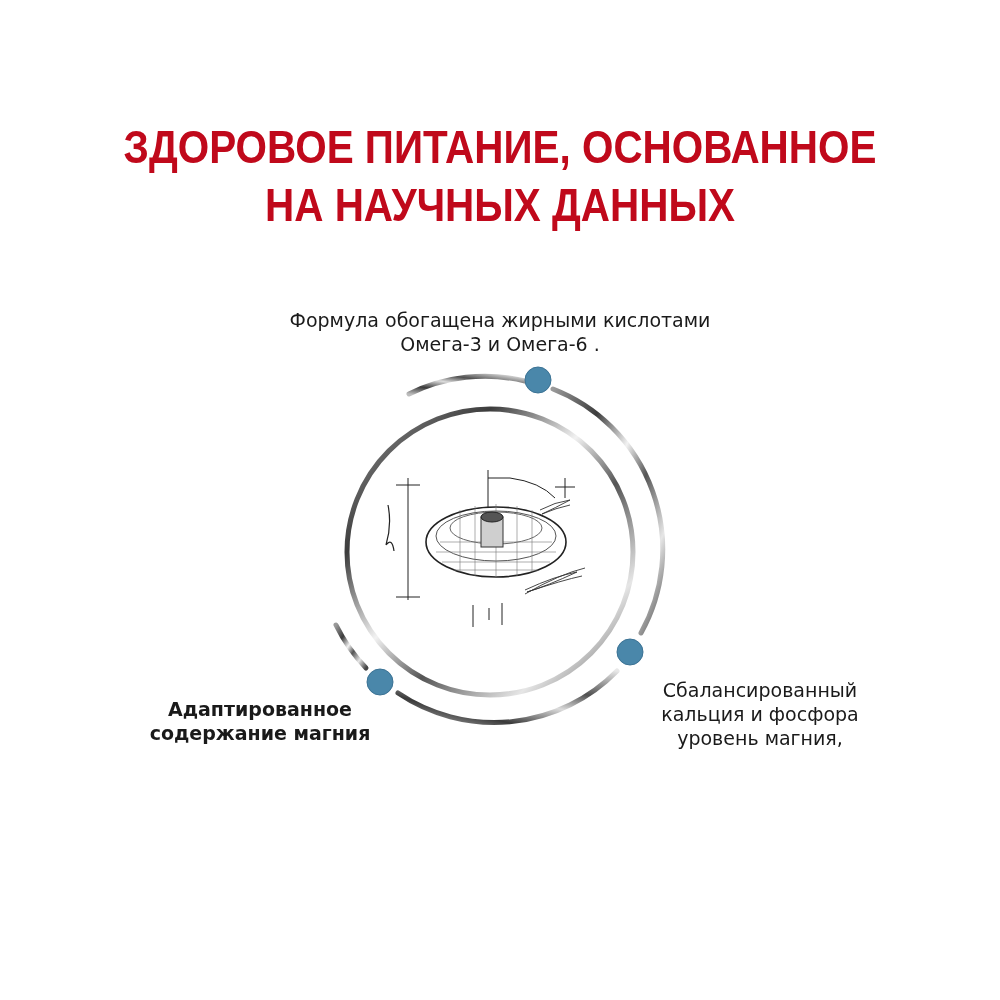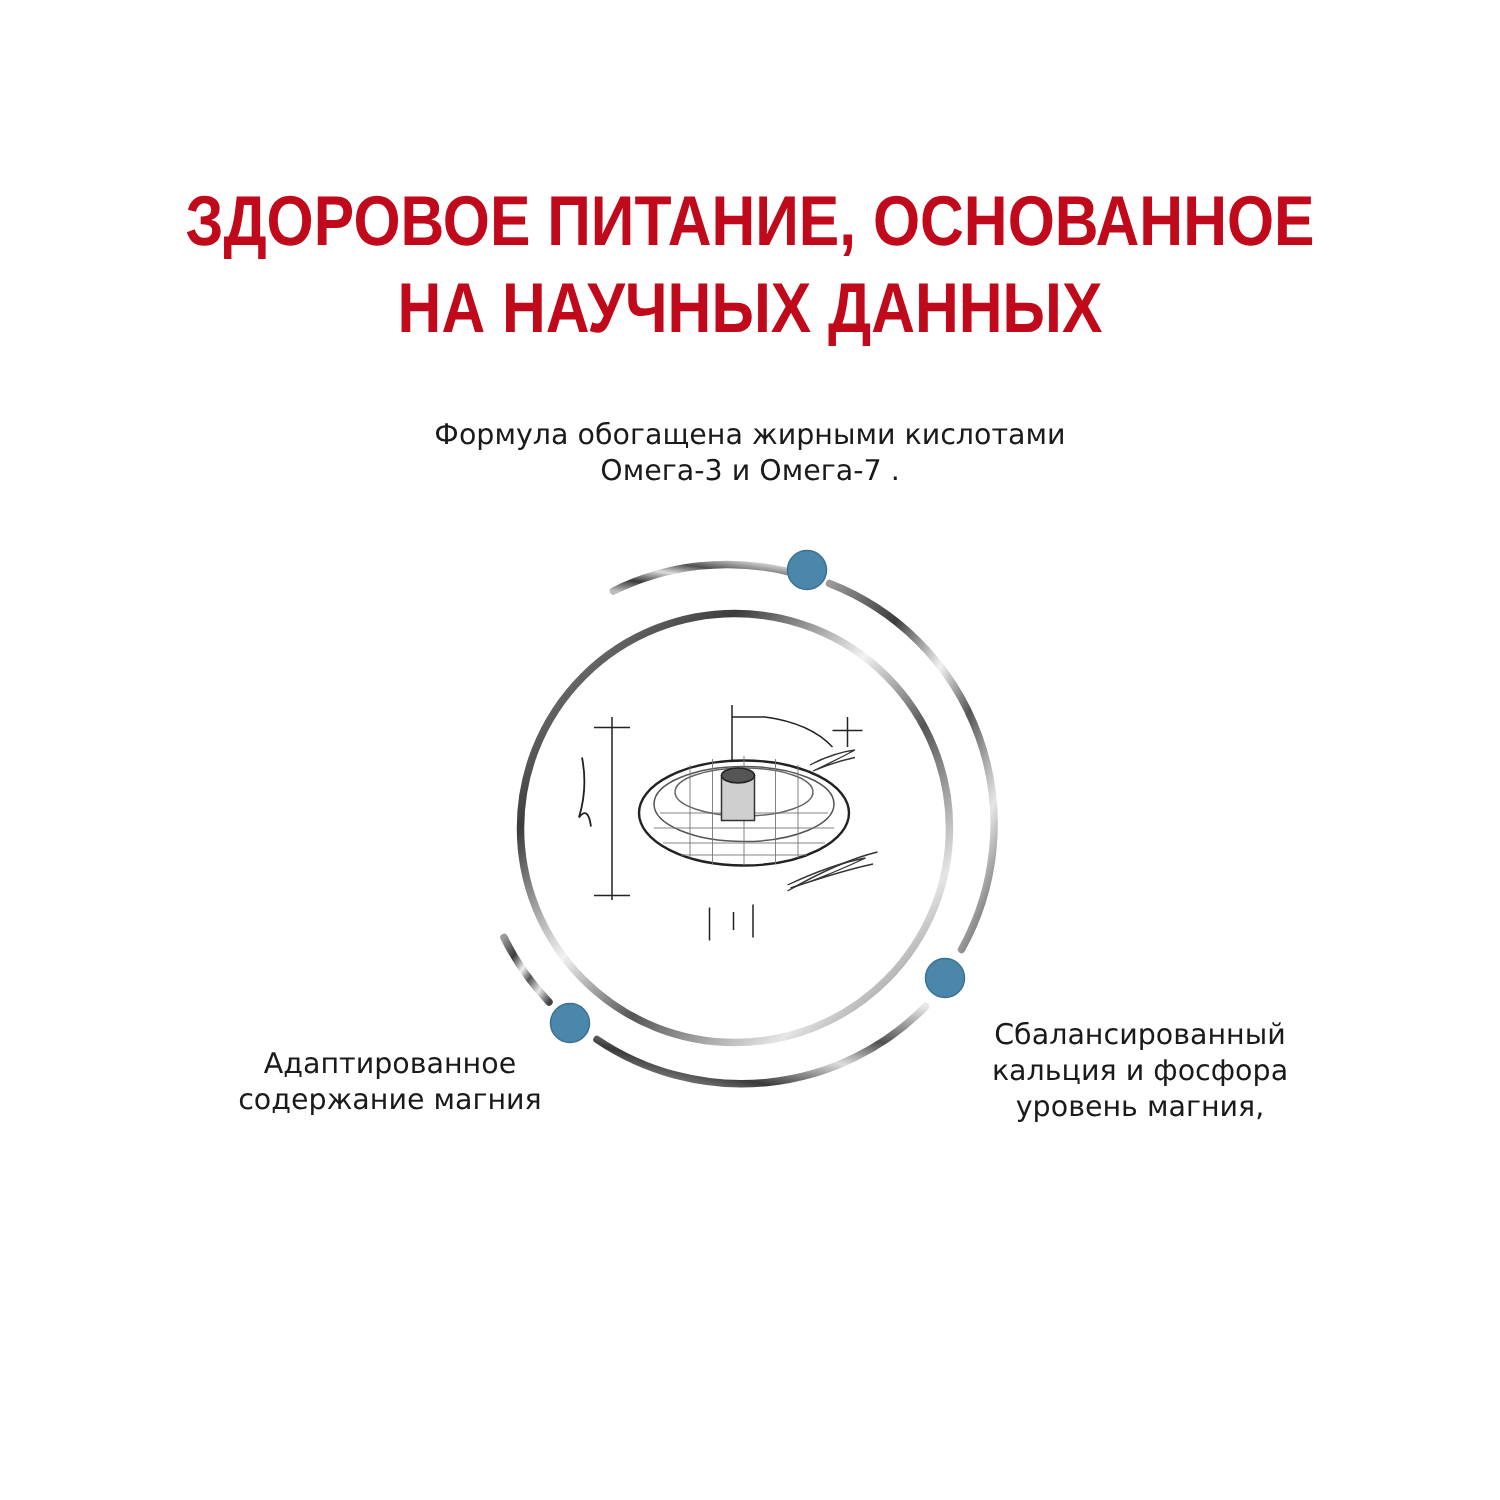--- a/index.html
+++ b/index.html
@@ -4,36 +4,36 @@
   <style>
     html, body { margin: 0; padding: 0; background: #ffffff; }
     body { width: 1000px; height: 1000px; position: relative; overflow: hidden; font-family: "DejaVu Sans", sans-serif; }
     .title {
       position: absolute; left: 0; top: 118px; width: 1000px; text-align: center;
       color: #c0091b; font-family: "Liberation Sans", sans-serif; font-weight: bold;
       font-size: 47px; line-height: 58px; letter-spacing: 0px; transform: scaleX(0.86); transform-origin: 500px 0;
     }
     .title div { white-space: nowrap; }
     .feature { position: absolute; color: #1a1a1a; font-family: "DejaVu Sans", sans-serif; font-size: 19px; line-height: 24px; text-align: center; }
-    .f-top { left: 240px; top: 278px; width: 520px; }
-    .f-left { left: 140px; top: 697px; width: 240px; }
+    .f-top { left: 240px; top: 308px; width: 520px; }
+    .f-left { left: 140px; top: 697px; width: 240px; font-weight: bold; }
     .f-right { left: 625px; top: 678px; width: 270px; }
     svg.diagram { position: absolute; left: 0; top: 0; }
   </style>
 </head>
 <body>
 
 <div class="title">
   <div>ЗДОРОВОЕ ПИТАНИЕ, ОСНОВАННОЕ</div>
   <div>НА НАУЧНЫХ ДАННЫХ</div>
 </div>
 
 <div class="feature f-top">
   <div>Формула обогащена жирными кислотами</div>
-  <div>Омега-3 и Омега-7 .</div>
+  <div>Омега-3 и Омега-6 .</div>
 </div>
 
 <svg class="diagram" width="1000" height="1000" viewBox="0 0 1000 1000">
   <defs>
     <linearGradient id="metal" x1="0" y1="0" x2="1" y2="1">
       <stop offset="0" stop-color="#9a9a9a"></stop>
       <stop offset="0.25" stop-color="#3c3c3c"></stop>
       <stop offset="0.45" stop-color="#f2f2f2"></stop>
       <stop offset="0.6" stop-color="#555"></stop>
       <stop offset="0.8" stop-color="#e6e6e6"></stop>

